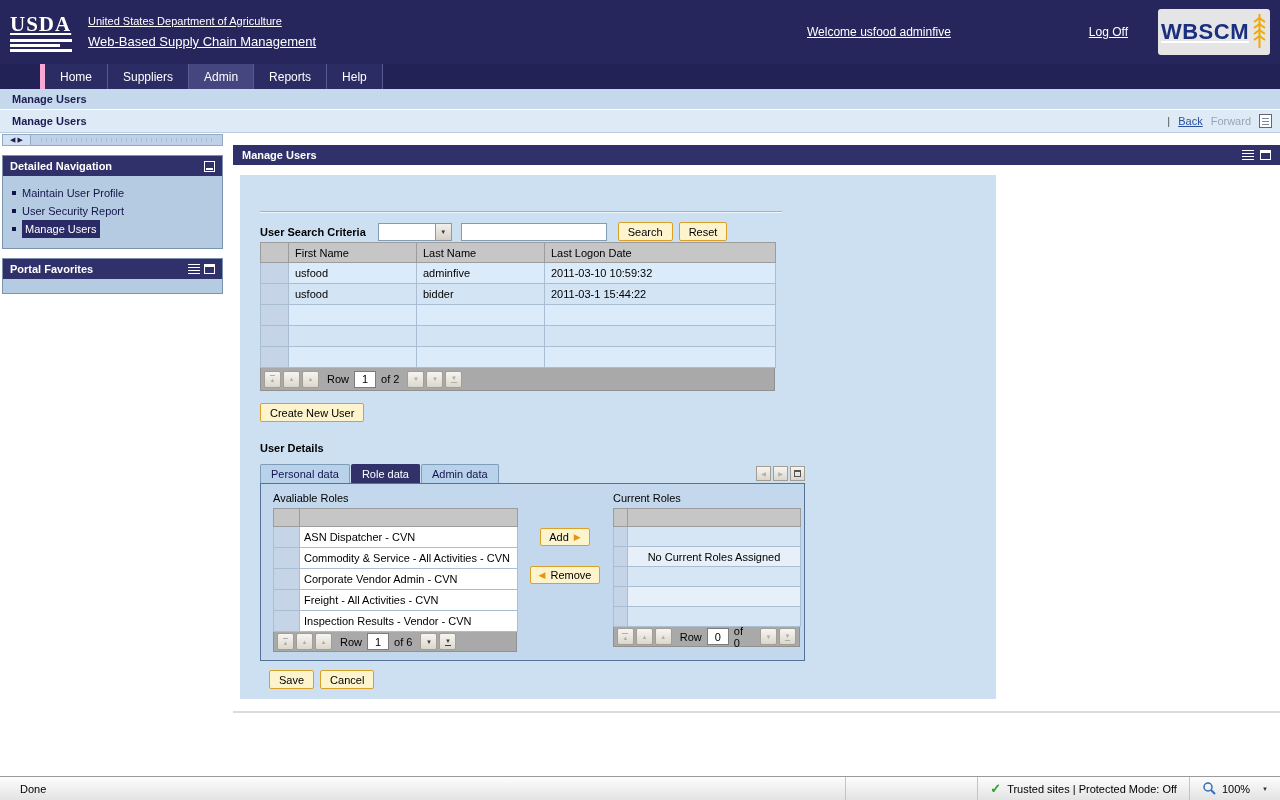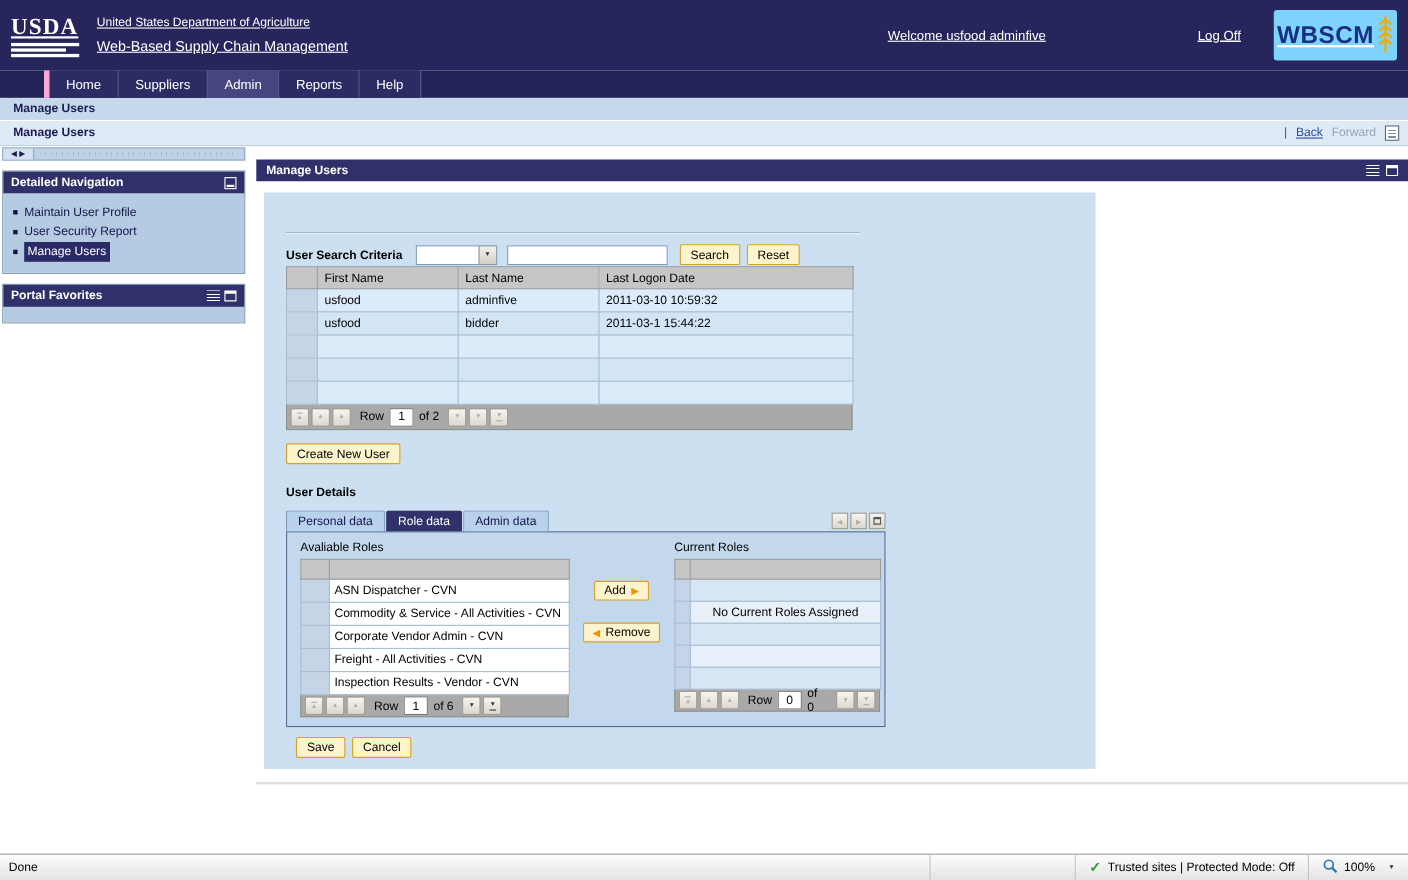--- a/index.html
+++ b/index.html
@@ -11,21 +11,21 @@
   .header{height:64px;background:#26265c;display:flex;align-items:center;color:#fff;padding:0 10px 0 10px;text-decoration:underline;}
   .usda-logo{display:flex;flex-direction:column;justify-content:center;margin-right:16px;}
   .usda-word{font-family:"Liberation Serif",serif;font-weight:bold;font-size:21px;letter-spacing:1px;}
   .usda-stripes div{height:3px;background:#fff;margin-top:2px;width:62px;}
   .usda-stripes div:nth-child(2){width:50px;}
   .header-titles{display:flex;flex-direction:column;gap:7px;}
   .dept-line{font-size:11px;}
   .app-title{font-size:13px;}
   .welcome{margin-left:auto;font-size:12px;margin-right:138px;white-space:nowrap;}
   .logoff{font-size:12px;color:#fff;text-decoration:underline;margin-right:30px;cursor:pointer;white-space:nowrap;}
-  .wbscm-logo{width:112px;height:46px;background:#7dd3fc;border-radius:3px;display:flex;align-items:center;justify-content:center;gap:3px;}
+  .wbscm-logo{width:112px;height:46px;background:#e5e5e5;border-radius:3px;display:flex;align-items:center;justify-content:center;gap:3px;}
   .wbscm-text{color:#1a2f80;font-weight:bold;font-size:22px;letter-spacing:.5px;}
 
   
   .navbar{height:25px;background:#222256;display:flex;align-items:stretch;padding-left:8px;}
   .nav-tab{display:flex;align-items:center;padding:0 15px;font-size:12px;color:#fff;background:#2c2c64;border-right:1px solid #5a5a90;cursor:pointer;}
   .nav-tab:first-child{border-left:5px solid #f9a8d4;margin-left:32px;}
   .nav-tab.active{background:#45457f;}
 
   .breadcrumb-bar{height:21px;background:#c6d9ec;display:flex;align-items:center;padding-left:12px;border-bottom:1px solid #ffffff;}
   .crumb{font-weight:bold;color:#1b1b52;}
@@ -123,21 +123,21 @@
   .cur-grid tr.lt td.data{background:#e7eff9;}
   .grid-footer.cur{width:187px;height:20px;}
 
   .arrow-btn{display:flex;align-items:center;gap:5px;background:#fdf3cd;border:1px solid #d9a02a;border-radius:2px;padding:2px 8px;cursor:pointer;}
   .arrow-glyph{color:#e8940a;font-size:9px;line-height:1;}
 
   .actions{margin-top:9px;margin-left:9px;display:flex;}
 
   
   .statusbar{height:24px;background:linear-gradient(#fdfdfd,#e3e3e3);border-top:1px solid #9a9a9a;display:flex;align-items:center;}
-  .sb-status{padding-left:8px;}
+  .sb-status{padding-left:20px;}
   .sb-spacer{flex:1;}
   .sb-seg{display:flex;align-items:center;gap:6px;padding:0 12px;border-left:1px solid #c4c4c4;height:100%;}
   .sb-seg.empty{width:132px;}
   .check-icon{color:#2f9e2f;font-size:13px;font-weight:bold;line-height:1;}
   .zoom-caret{font-size:6px;color:#333;margin-left:6px;}
 </style>
 </head>
 <body>
 
 <div class="header">

